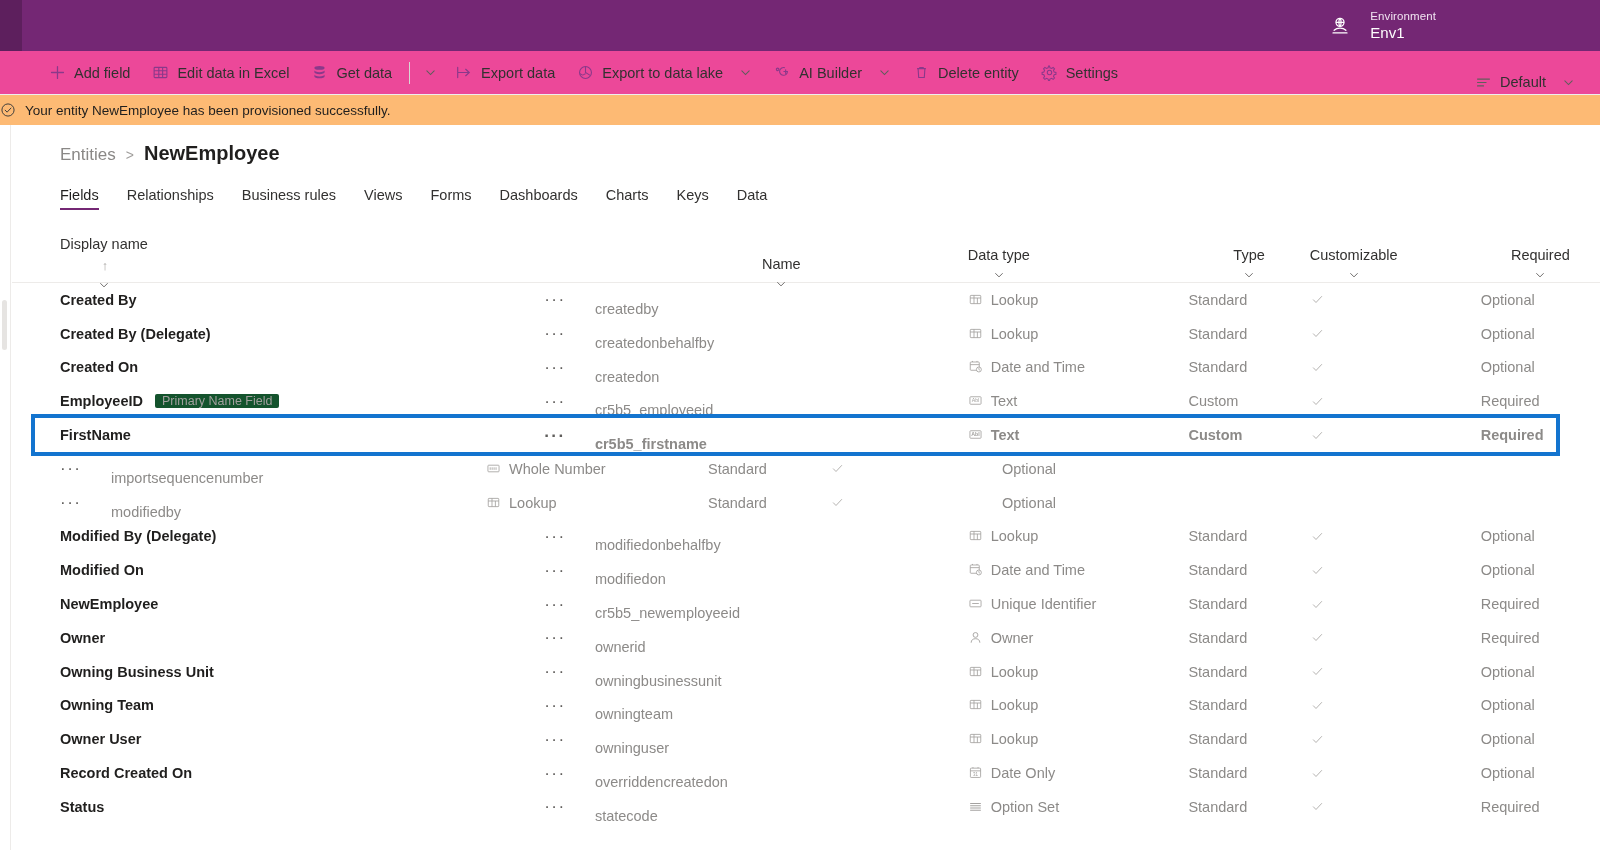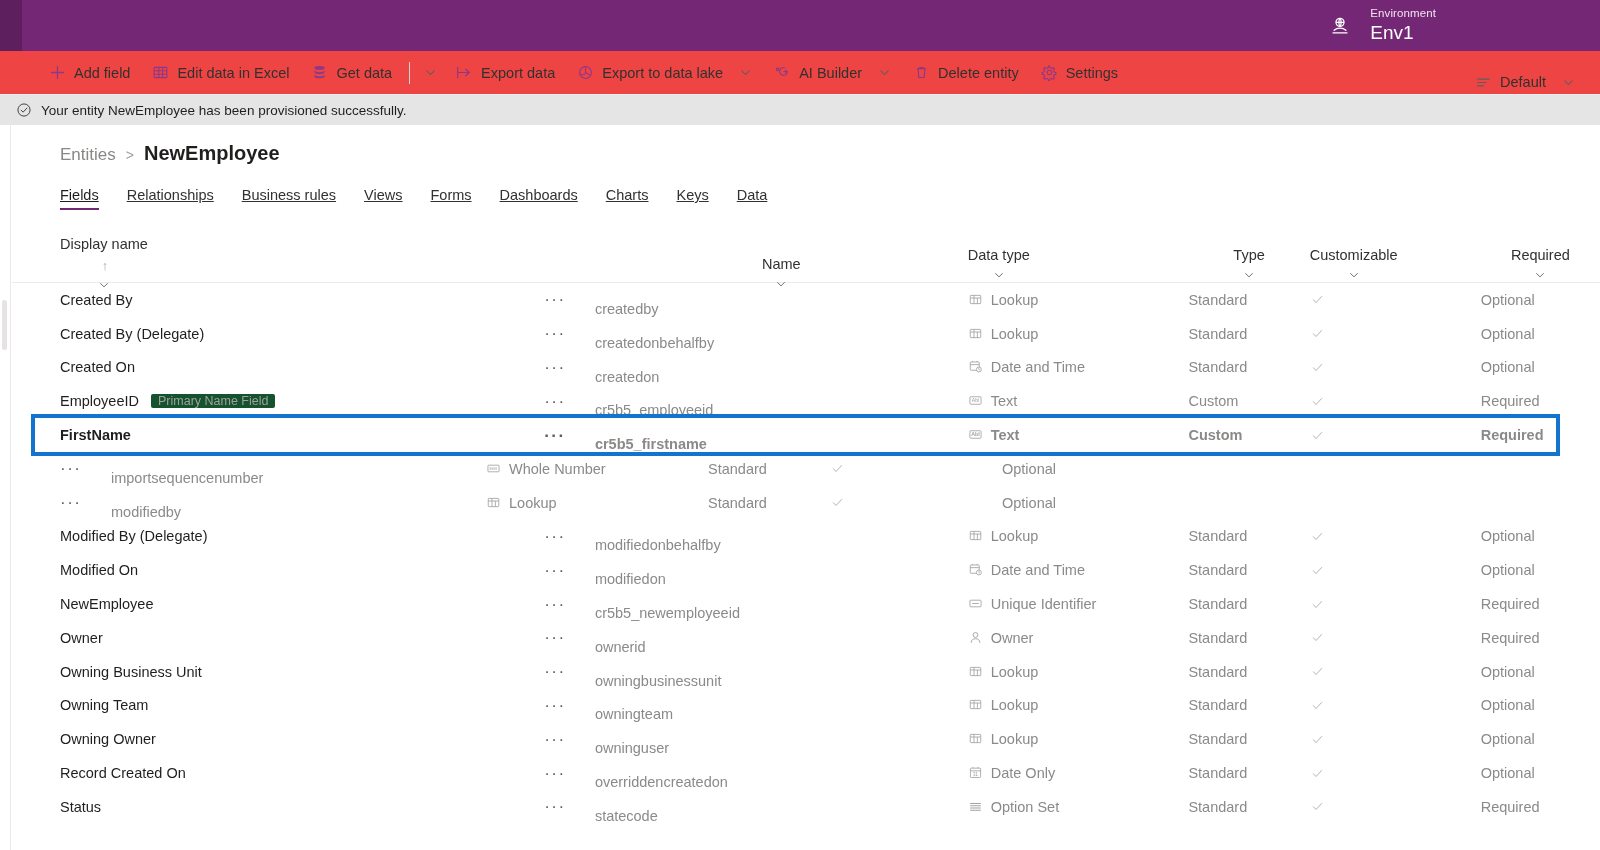--- a/index.html
+++ b/index.html
@@ -22,48 +22,48 @@
     position: absolute; left: 0; top: 0; width: 22px; height: 51px;
     background: #5d1f5d;
   }
   .env-chip {
     display: flex; align-items: center; gap: 19px;
     margin-right: 158px; cursor: pointer; padding: 3px 6px;
   }
   .env-icon { width: 22px; height: 22px; color: #ffffff; display:block; }
   .env-text { line-height: 1.15; }
   .env-label { font-size: 11.5px; color: #f1e3f1; letter-spacing: .1px; }
-  .env-value { font-size: 19px; color: #ffffff; font-weight: 400; margin-top: 1px; }
+  .env-value { font-size: 15px; color: #ffffff; font-weight: 400; margin-top: 1px; }
 
   
   .cmdbar {
     position: absolute; left: 0; top: 51px; width: 1600px; height: 44px;
-    background: #ef4444; border-bottom: 1px solid #f0eeed;
+    background: #ec4899; border-bottom: 1px solid #f0eeed;
     display: flex; align-items: center;
   }
   .cmd-left { display: flex; align-items: center; padding-left: 38px; gap: 0px; }
   .cmd-right { margin-left: auto; padding-right: 14px; display: flex; align-items: flex-start; margin-top: 19px; }
   .cmd-btn {
     display: flex; align-items: center; gap: 8px;
     height: 40px; padding: 0 11px; cursor: pointer;
     font-size: 14.5px; color: #323130; white-space: nowrap;
   }
   .cmd-btn .ic { color: #8a398a; display: flex; align-items: center; }
   .cmd-btn .ic svg { display: block; }
   .cmd-caret {
     display: flex; align-items: center; justify-content: center;
     width: 28px; height: 40px; cursor: pointer; color: #605e5c;
   }
   .cmd-sep { width: 1px; height: 22px; background: #d8d6d4; margin: 0 6px; }
 
   
   .banner {
     position: absolute; left: 0; top: 95px; width: 1600px; height: 30px;
-    background: #e5e5e5;
-    display: flex; align-items: center; padding-left: 16px; gap: 9px;
+    background: #fdba74;
+    display: flex; align-items: center; gap: 9px;
   }
   .banner .bic { color: #3a3a38; display: flex; align-items: center; }
   .banner-text { font-size: 13.5px; color: #201f1e; }
 
   
   .rail {
     position: absolute; left: 0; top: 125px; width: 11px; height: 725px;
     background: #ffffff; border-right: 1px solid #edebe9;
   }
   .rail-thumb {
@@ -81,21 +81,21 @@
   .bc-parent { font-size: 17px; color: #8a8886; cursor: pointer; }
   .bc-sep { font-size: 14px; color: #a19f9d; }
   .bc-current { font-size: 20px; color: #201f1e; font-weight: 600; }
 
   .tabs {
     position: absolute; left: 48px; top: 58px;
     display: flex; align-items: flex-end; gap: 0px;
   }
   .tab {
     position: relative; padding: 4px 14px 11px 14px;
-    font-size: 14.5px; color: #323130; cursor: pointer; white-space: nowrap; text-decoration: underline;
+    font-size: 14.5px; color: #323130; cursor: pointer; white-space: nowrap;
   }
   .tab:first-child { padding-left: 0; }
   .tab.active { color: #201f1e; font-weight: 400; }
   .tab.active::after {
     content: ""; position: absolute; left: 0; right: 14px; bottom: 4px;
     height: 2px; background: #742774;
   }
 
   
   .grid { position: absolute; left: 0; top: 120px; width: 1588px; }
@@ -117,21 +117,21 @@
   .grid-row.is-selected { font-weight: 700; }
 
   .c-display { width: 487px; display: flex; align-items: center; gap: 12px; }
   .c-ellipsis { width: 51px; display: flex; align-items: center; color: #605e5c; }
   .c-name { width: 375px; margin-top: 18px; }
   .c-datatype { width: 222px; display: flex; align-items: flex-start; gap: 8px; }
   .c-type { width: 122px; }
   .c-custom { width: 172px; display: flex; align-items: center; }
   .c-required { width: 120px; }
 
-  .cell-strong { font-size: 14.5px; color: #201f1e; }
+  .cell-strong { font-size: 14.5px; color: #201f1e; font-weight: bold; }
   .cell-dim { font-size: 14.5px; color: #8c8a88; }
   .dt-icon { color: #a19f9d; display: flex; align-items: center; flex: none; }
   .check { color: #b3b1af; display: flex; align-items: center; }
   .badge {
     font-size: 12.5px; color: #a19f9d; background: #14532d;
     padding: 0 7px; border-radius: 2px; font-weight: 400; white-space: nowrap;
   }
   .dots { font-size: 17px; letter-spacing: 1.5px; line-height: 1; color: #605e5c; cursor: pointer; }
 
   
@@ -730,21 +730,21 @@
             <span class="check">
               <svg viewBox="0 0 20 20" width="15" height="15" fill="none" stroke="currentColor" stroke-width="1.3" stroke-linecap="round" stroke-linejoin="round">
                 <path d="M4.5 10.4l3.5 3.6 7.5-8"></path>
               </svg>
             </span>
           </div>
           <div class="c-required"><span class="cell-dim">Optional</span></div>
         </div>
         <div class="grid-row">
           <div class="c-display">
-            <span class="cell-strong">Owning Owner</span>
+            <span class="cell-strong">Owner User</span>
           </div>
           <div class="c-ellipsis">
             <span class="dots">···</span>
           </div>
           <div class="c-name"><span class="cell-dim">owninguser</span></div>
           <div class="c-datatype">
             <span class="dt-icon">
               <svg viewBox="0 0 20 20" width="15" height="15" fill="none" stroke="currentColor" stroke-width="1.1">
                 <rect x="3" y="4.5" width="14" height="11" rx="1"></rect>
                 <path d="M3 8h14M8 4.5v11M12.5 8v7.5"></path>

